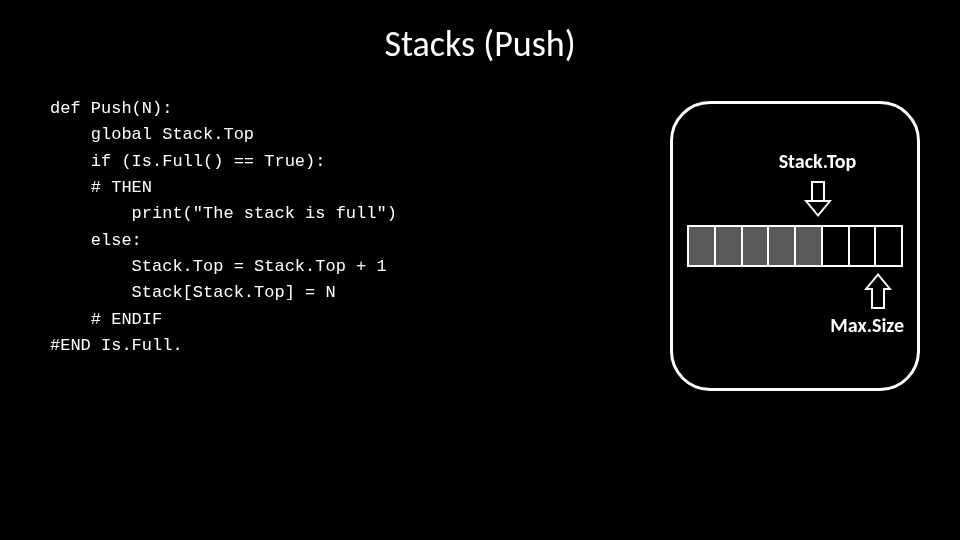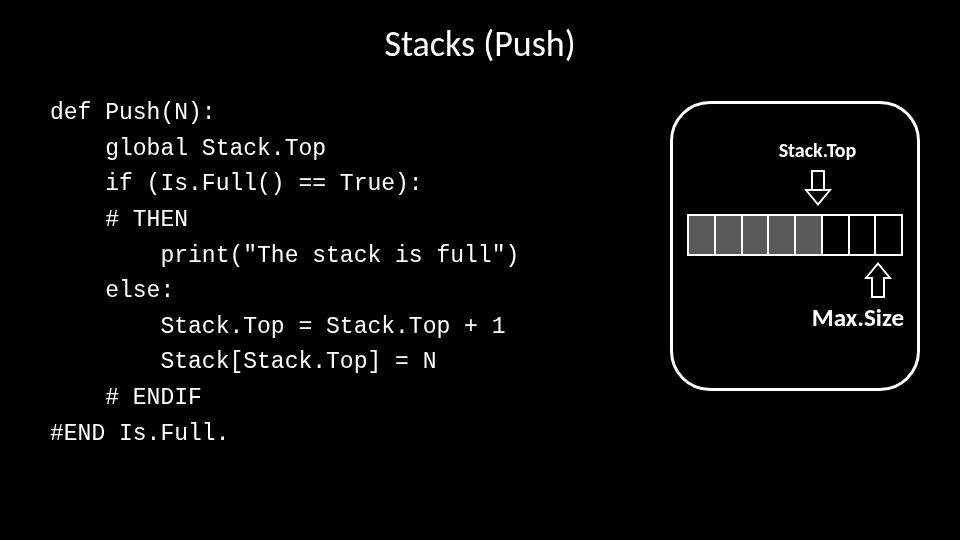--- a/index.html
+++ b/index.html
@@ -18,38 +18,38 @@
       font-weight: 400;
       padding-top: 22px;
       padding-bottom: 10px;
     }
     .content {
       display: flex;
       padding: 20px 40px 0 50px;
     }
     .code-block {
       font-family: "Courier New", Courier, monospace;
-      font-size: 23px;
+      font-size: 17px;
       line-height: 1.55;
       white-space: pre;
       flex: 1;
     }
     .diagram-panel {
       width: 250px;
       height: 290px;
       border: 3px solid #fff;
       border-radius: 40px;
       background: #000;
       margin-left: 20px;
       margin-top: 5px;
       position: relative;
       display: flex;
       flex-direction: column;
       align-items: center;
-      padding: 34px 15px 20px 15px;
+      padding: 45px 15px 20px 15px;
     }
     .stack-top-label {
       font-weight: 700;
       font-size: 20px;
       margin-bottom: 8px;
       align-self: center;
       margin-left: 45px;
     }
     .arrow-down {
       width: 28px;
@@ -137,21 +137,21 @@
       top: 15px;
       left: 7px;
       width: 14px;
       height: 21px;
       border: 2px solid #fff;
       border-top: none;
       background: #000;
     }
     .max-size-label {
       font-weight: 700;
-      font-size: 25px;
+      font-size: 20px;
       align-self: flex-end;
       margin-right: -2px;
       margin-top: 4px;
     }
   </style>
 </head>
 <body>
 
 <div class="title">Stacks (Push)</div>
 

